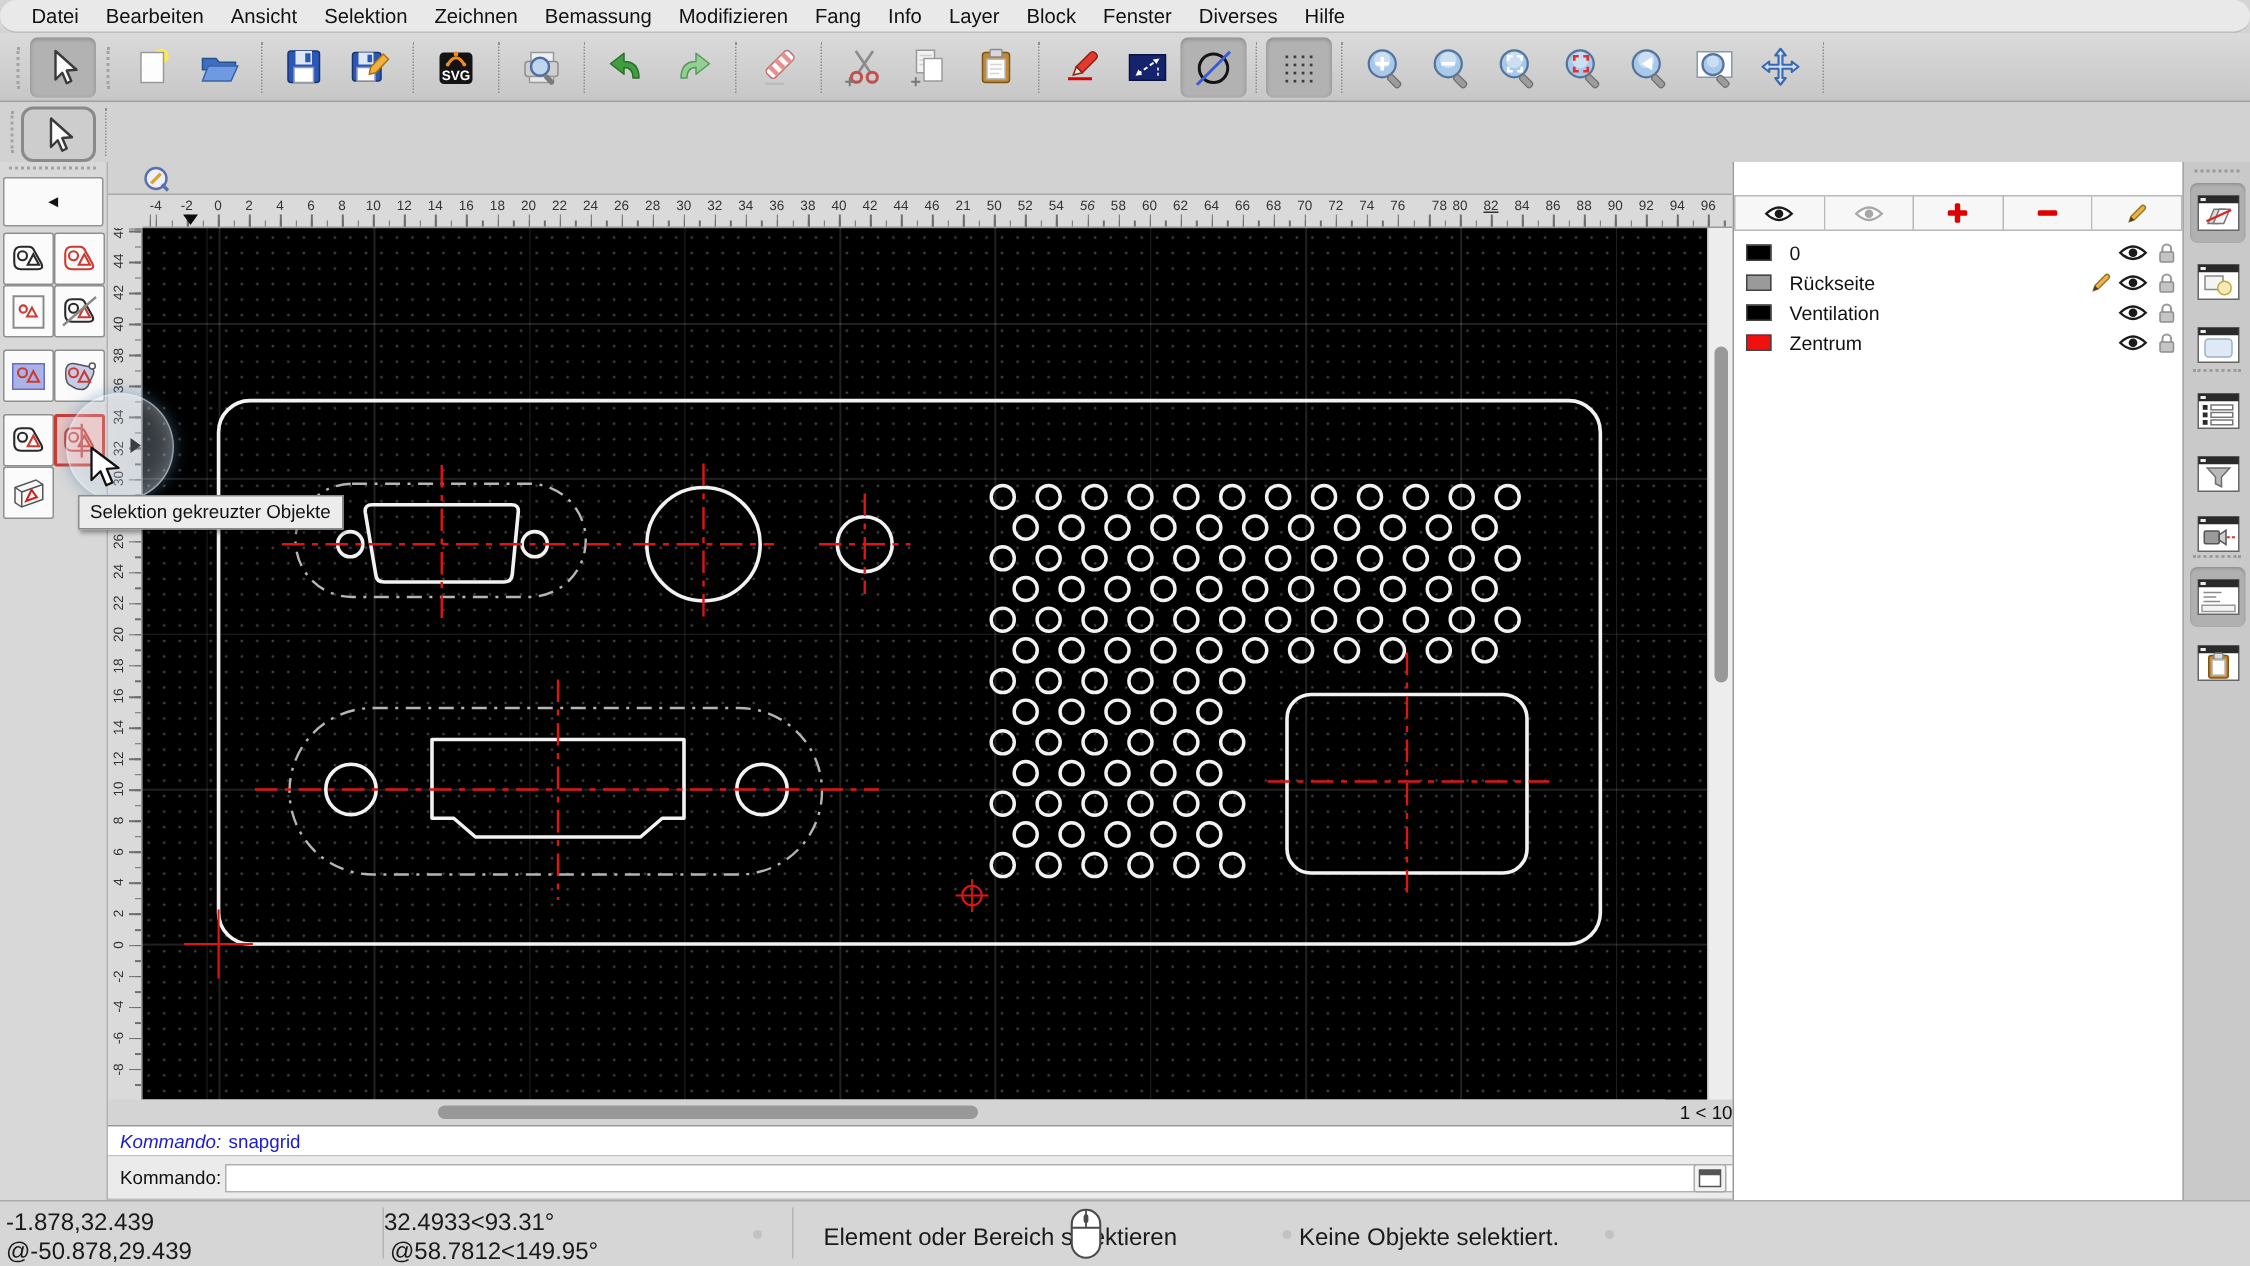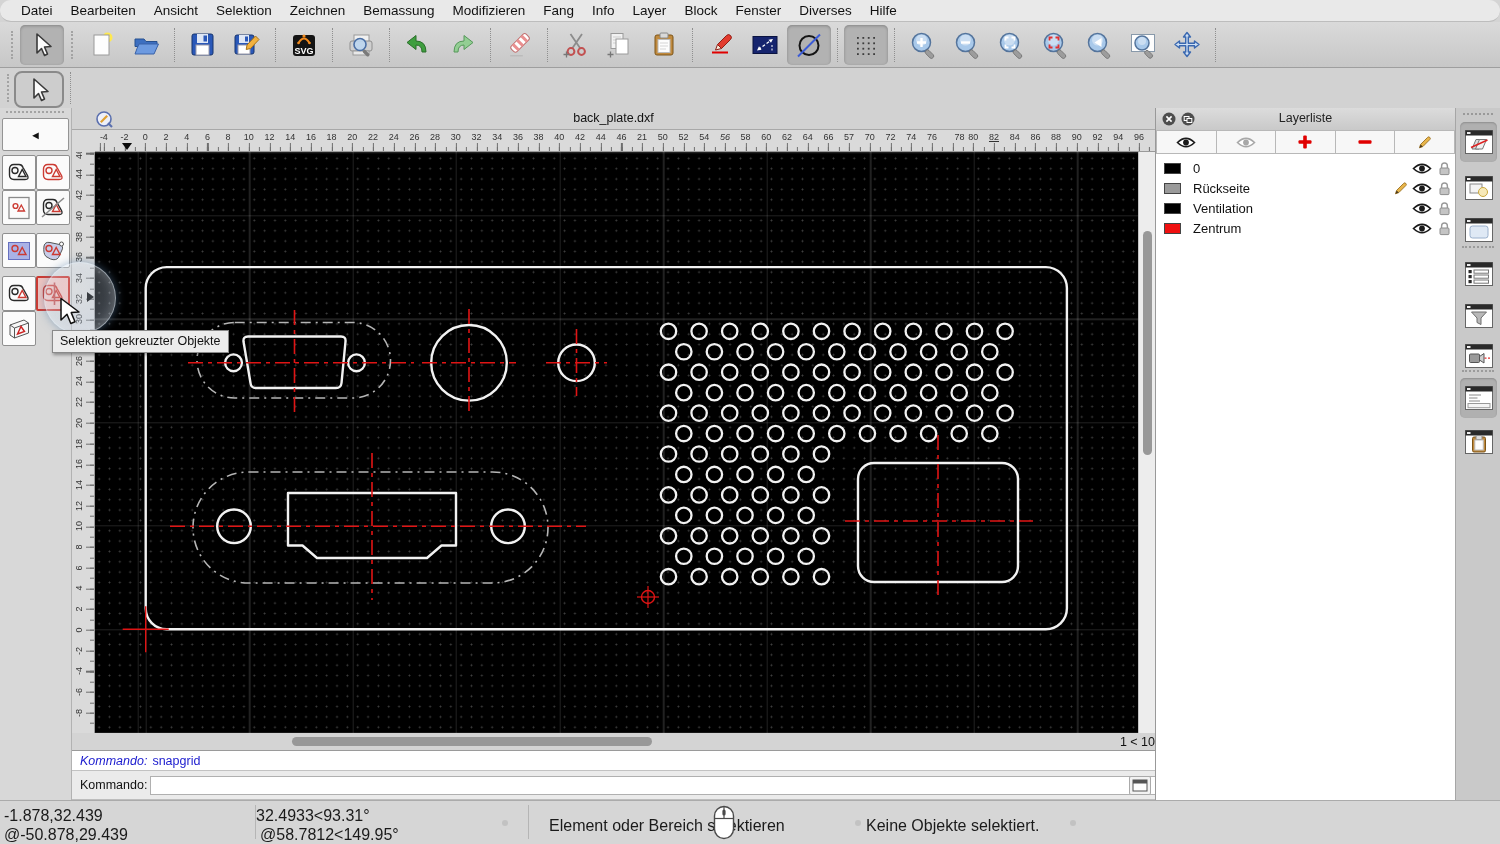--- a/index.html
+++ b/index.html
@@ -416,21 +416,20 @@
       </div>
     </div>
 </div>
 
 <div class="tabbar">
   <span class="qcadicon" id="qcadicon"><svg width="20" height="18" viewBox="0 0 20 18" xmlns="http://www.w3.org/2000/svg">
         <circle cx="9" cy="9" r="7" fill="#eef0f8" stroke="#5a6fae" stroke-width="1.6"></circle>
         <path d="M5.8 12.2 L12.2 5.8" stroke="#e0a030" stroke-width="2.2"></path>
         <path d="M13 13 L17 17" stroke="#5a6fae" stroke-width="2.2"></path>
       </svg></span>
-  <span class="doctitle">back_plate.dxf</span>
 </div>
 <div class="rulercorner"></div>
 <div class="hruler" id="hruler">
   <div class="hticks2"></div>
     <div class="hticks"></div>
 <span class="hlabel" style="left: 8.9px;">-4</span>
     <span class="hlabel" style="left: 29.6px;">-2</span>
     <span class="hlabel" style="left: 50.3px;">0</span>
     <span class="hlabel" style="left: 71px;">2</span>
     <span class="hlabel" style="left: 91.7px;">4</span>
@@ -458,21 +457,21 @@
     <span class="hlabel" style="left: 547.1px;">21</span>
     <span class="hlabel" style="left: 567.8px;">50</span>
     <span class="hlabel" style="left: 588.5px;">52</span>
     <span class="hlabel" style="left: 609.2px;">54</span>
     <span class="hlabel" style="left: 629.9px; font-style: italic;">56</span>
     <span class="hlabel" style="left: 650.6px;">58</span>
     <span class="hlabel" style="left: 671.3px;">60</span>
     <span class="hlabel" style="left: 692px;">62</span>
     <span class="hlabel" style="left: 712.7px;">64</span>
     <span class="hlabel" style="left: 733.4px;">66</span>
-    <span class="hlabel" style="left: 754.1px;">57</span>
+    <span class="hlabel" style="left: 754.1px;">68</span>
     <span class="hlabel" style="left: 774.8px;">70</span>
     <span class="hlabel" style="left: 795.5px;">72</span>
     <span class="hlabel" style="left: 816.2px;">74</span>
     <span class="hlabel" style="left: 836.9px;">76</span>
     <span class="hlabel" style="left: 857.6px; text-align: right;">78</span>
     <span class="hlabel" style="left: 878.3px;">80</span>
     <span class="hlabel" style="left: 899px; text-decoration: underline;">82</span>
     <span class="hlabel" style="left: 919.7px;">84</span>
     <span class="hlabel" style="left: 940.4px;">86</span>
     <span class="hlabel" style="left: 961.1px;">88</span>
@@ -673,32 +672,20 @@
   <input class="cmdinput" value="" style="">
   <button class="cmdbtn" id="cmdbtn">
       <svg width="16" height="13" viewBox="0 0 16 13" xmlns="http://www.w3.org/2000/svg">
         <rect x="1" y="1" width="14" height="11" fill="#fff" stroke="#555"></rect>
         <rect x="1" y="1" width="14" height="3.5" fill="#555"></rect>
       </svg>
     </button>
 </div>
 
 <div class="lpanel">
-  <div class="lp-title">
-    <span class="lp-close" id="lpclose"><svg width="14" height="14" viewBox="0 0 14 14" xmlns="http://www.w3.org/2000/svg">
-          <circle cx="7" cy="7" r="6.5" fill="#4d4d4d"></circle>
-          <path d="M4.4 4.4 L9.6 9.6 M9.6 4.4 L4.4 9.6" stroke="#fff" stroke-width="1.6"></path>
-        </svg></span>
-    <span class="lp-detach" id="lpdetach"><svg width="14" height="14" viewBox="0 0 14 14" xmlns="http://www.w3.org/2000/svg">
-          <circle cx="7" cy="7" r="6.5" fill="#4d4d4d"></circle>
-          <rect x="3.2" y="4.5" width="4.8" height="4" fill="none" stroke="#fff" stroke-width="1"></rect>
-          <rect x="6" y="6.5" width="4.8" height="4" fill="#4d4d4d" stroke="#fff" stroke-width="1"></rect>
-        </svg></span>
-    <div class="txt">Layerliste</div>
-  </div>
   <div class="lp-btnrow" id="lpbtns">
       <div class="lp-cell">
         <svg width="20" height="13" viewBox="0 0 20 13" xmlns="http://www.w3.org/2000/svg">
           <path d="M1.5 6.5 Q10 -1.8 18.5 6.5 Q10 14.8 1.5 6.5 Z" fill="#fff" stroke="#1a1a1a" stroke-width="1.6"></path>
           <circle cx="10" cy="6.5" r="2.9" fill="#1a1a1a"></circle>
         </svg>
       </div>
       <div class="lp-cell">
         <svg width="20" height="13" viewBox="0 0 20 13" xmlns="http://www.w3.org/2000/svg">
           <path d="M1.5 6.5 Q10 -1.8 18.5 6.5 Q10 14.8 1.5 6.5 Z" fill="#fff" stroke="#a8a8a8" stroke-width="1.6"></path>

